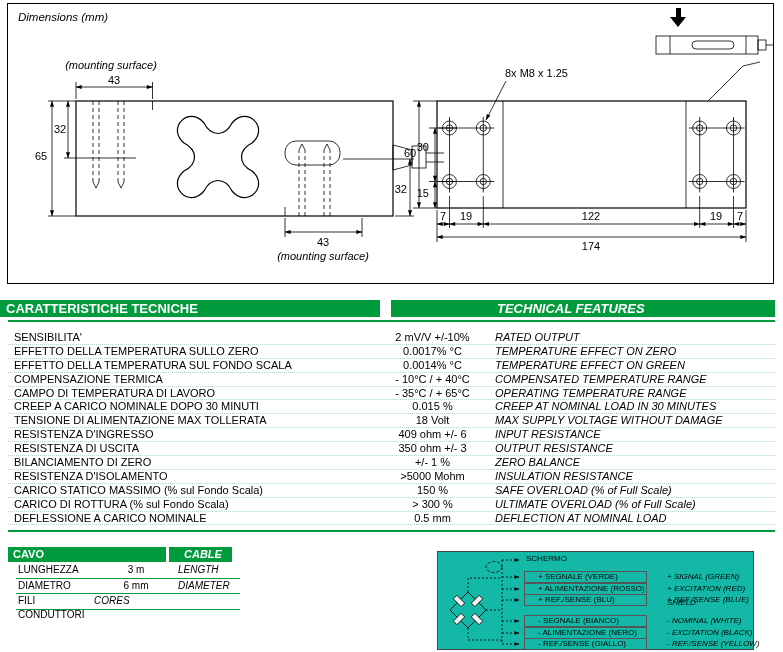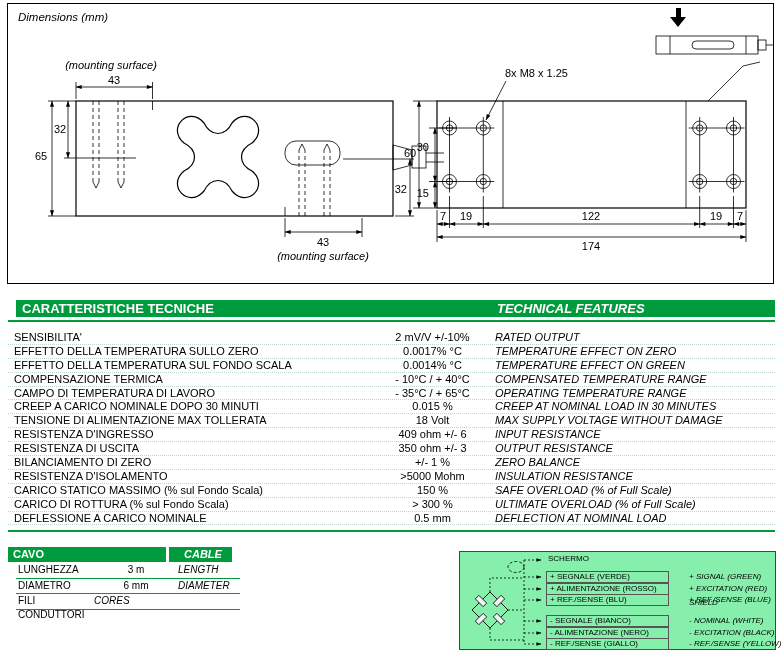--- a/index.html
+++ b/index.html
@@ -11,21 +11,21 @@
   .drawing-box { position:absolute; left:7px; top:3px; width:767px; height:281px; border:1px solid #000; background:#fff; }
   .dim-title { position:absolute; left:10px; top:7px; font-size:11.5px; font-style:italic; }
   .drawing-box svg { position:absolute; left:0; top:0; width:767px; height:281px; }
   svg .thin { stroke:#000; stroke-width:0.8; fill:none; }
   svg .outline { stroke:#000; stroke-width:1.2; fill:none; }
   svg .dashl { stroke:#000; stroke-width:0.8; fill:none; stroke-dasharray:4,3; }
   svg text { font-family:"Liberation Sans",sans-serif; font-size:11px; fill:#000; }
   svg text.it { font-style:italic; }
 
   
-  .spec-head-it { position:absolute; left:16px; top:300px; width:380px; height:17px;
+  .spec-head-it { position:absolute; left:0; top:300px; width:380px; height:17px;
     background:var(--green); color:#fff; font-weight:bold; font-size:13px; line-height:17px; padding-left:6px; }
   .spec-head-en { position:absolute; left:391px; top:300px; width:384px; height:17px;
     background:var(--green); color:#fff; font-weight:bold; font-style:italic; font-size:13px; line-height:17px; padding-left:106px; }
   .green-rule { position:absolute; left:8px; width:767px; height:2px; background:var(--green); }
   .rule-top { top:320px; } .rule-bottom { top:530px; }
   .spec-rows { position:absolute; left:8px; top:331px; width:767px; }
   .spec-row { display:grid; grid-template-columns:372px 105px auto; height:13.9px;
     font-size:11px; line-height:13.5px; border-bottom:1px dotted #bcd9c6; }
   .sr-it { padding-left:6px; white-space:nowrap; }
   .sr-val { text-align:center; white-space:nowrap; }
@@ -37,28 +37,28 @@
     background:var(--green); color:#fff; font-weight:bold; font-size:11px; line-height:15px; padding-left:5px; }
   .cable-head-en { position:absolute; left:161px; top:0; width:63px; height:15px;
     background:var(--green); color:#fff; font-weight:bold; font-style:italic; font-size:11px; line-height:15px; padding-left:15px; }
   .cable-rows { position:absolute; left:0; top:16px; width:224px;margin-left:8px; }
   .cable-row { display:grid; grid-template-columns:76px 84px auto; height:15.5px;
     font-size:10px; line-height:14px; border-bottom:1px solid var(--green); padding-left:2px; }
   .cr-val { text-align:center; white-space:nowrap; }
   .cr-en { font-style:italic; white-space:nowrap; }
 
   
-  .wiring-panel { position:absolute; left:459px; top:551px; width:317px; height:99px;
-    border:1px solid #444; background:#86efac; }
+  .wiring-panel { position:absolute; left:437px; top:551px; width:317px; height:99px;
+    border:1px solid #444; background:#14b8a6; }
   .wiring-panel svg { position:absolute; left:0; top:0; width:86px; height:99px; }
   .w-head { position:absolute; top:1px; font-size:8px; line-height:12px; white-space:nowrap; }
   .w-head.iti { left:88px; }
   .w-head.eng { left:229px; font-style:italic;margin-top:44px; }
   .w-box { position:absolute; left:86px; width:123px; height:12px; border:1px solid #555;
-    font-size:8px; line-height:10px; padding-left:3px; white-space:nowrap; }
+    font-size:8px; line-height:10px; padding-left:13px; white-space:nowrap; }
   .w-en { position:absolute; left:229px; font-size:8px; font-style:italic; line-height:12px; white-space:nowrap; }
 </style>
 </head>
 <body>
 
 <div class="page">
 
   <div class="drawing-box">
     <svg viewBox="0 0 767 281">
       <defs>

